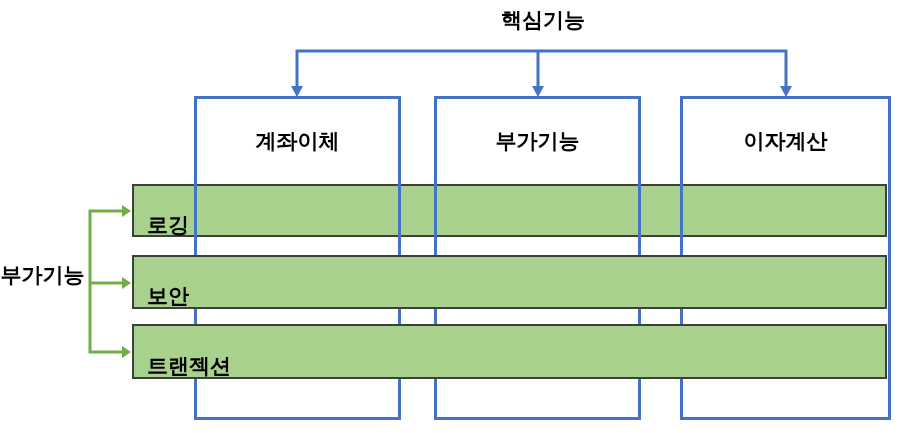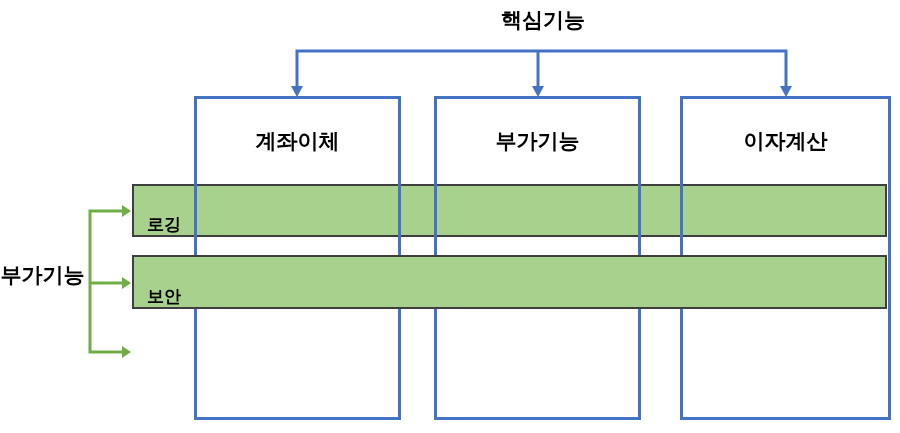--- a/index.html
+++ b/index.html
@@ -55,21 +55,21 @@
     left: 132px;
     width: 755px;
     box-sizing: border-box;
     background: #A9D18E;
     border: 2px solid #3F3F3F;
     display: flex;
     align-items: center;
   }
   .aspect-bar .bar-label {
     font-weight: bold;
-    font-size: 17px;
+    font-size: 21px;
     padding-left: 13px;
     margin-top: 28px;
   }
   .bar-1 { top: 184px; height: 53px; z-index: 1; }
   .bar-2 { top: 255px; height: 54px; z-index: 3; text-align: center; }
   .bar-3 { top: 324px; height: 55px; z-index: 3; }
   .arrow-layer {
     position: absolute;
     left: 0; top: 0;
     width: 900px; height: 433px;
@@ -96,20 +96,23 @@
   <div class="core-box box-2">
     <span class="box-label">부가기능</span>
   </div>
   <div class="core-box box-3">
     <span class="box-label">이자계산</span>
   </div>
 
   <div class="aspect-bar bar-2">
     <span class="bar-label">보안</span>
   </div>
+  <div class="aspect-bar bar-3">
+    <span class="bar-label">트랜젝션</span>
+  </div>
 
   <svg class="arrow-layer" width="900" height="433" viewBox="0 0 900 433" xmlns="http://www.w3.org/2000/svg">
 
     <g stroke="#4472C4" stroke-width="3" fill="none">
       <path d="M297,88 L297,51 L786,51 L786,88"></path>
       <path d="M538,51 L538,88"></path>
     </g>
     <g fill="#4472C4" stroke="none">
       <polygon points="291,86 303,86 297,97"></polygon>
       <polygon points="532,86 544,86 538,97"></polygon>

